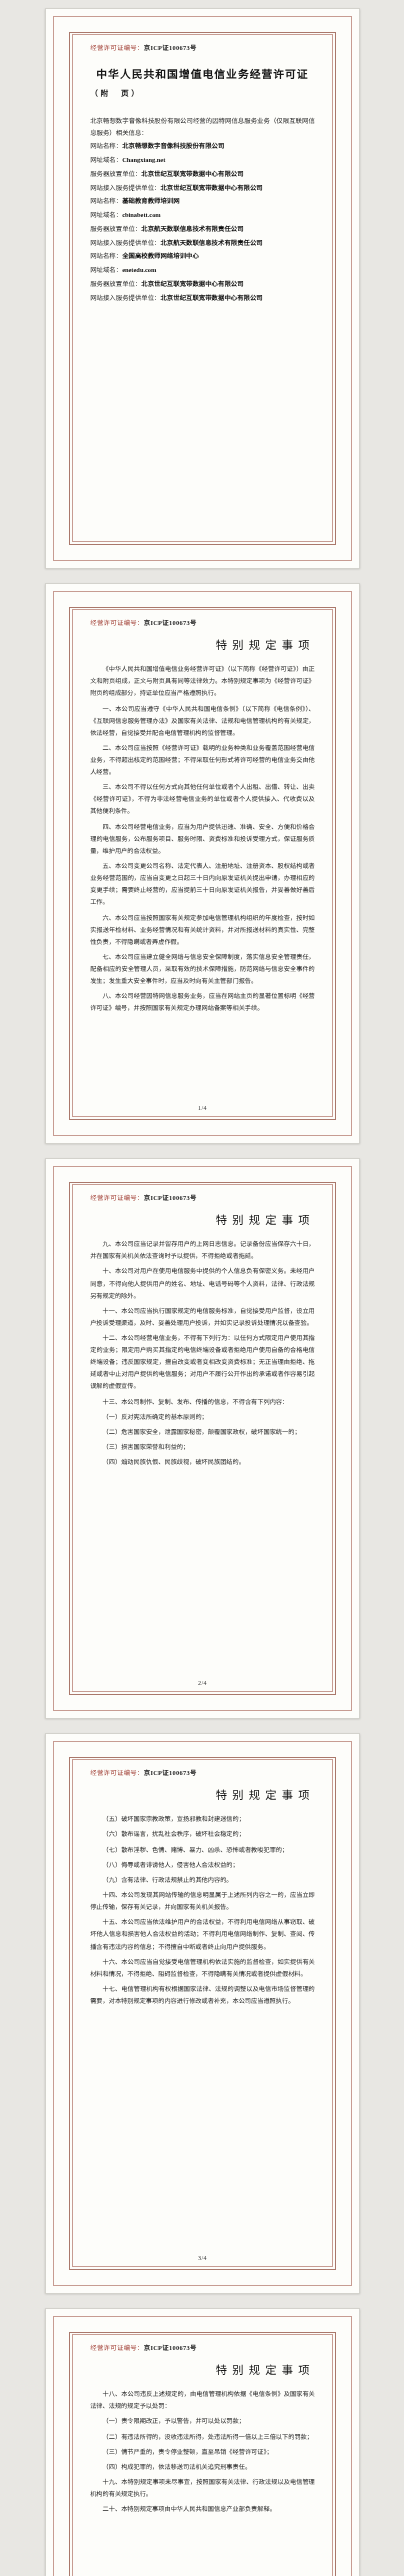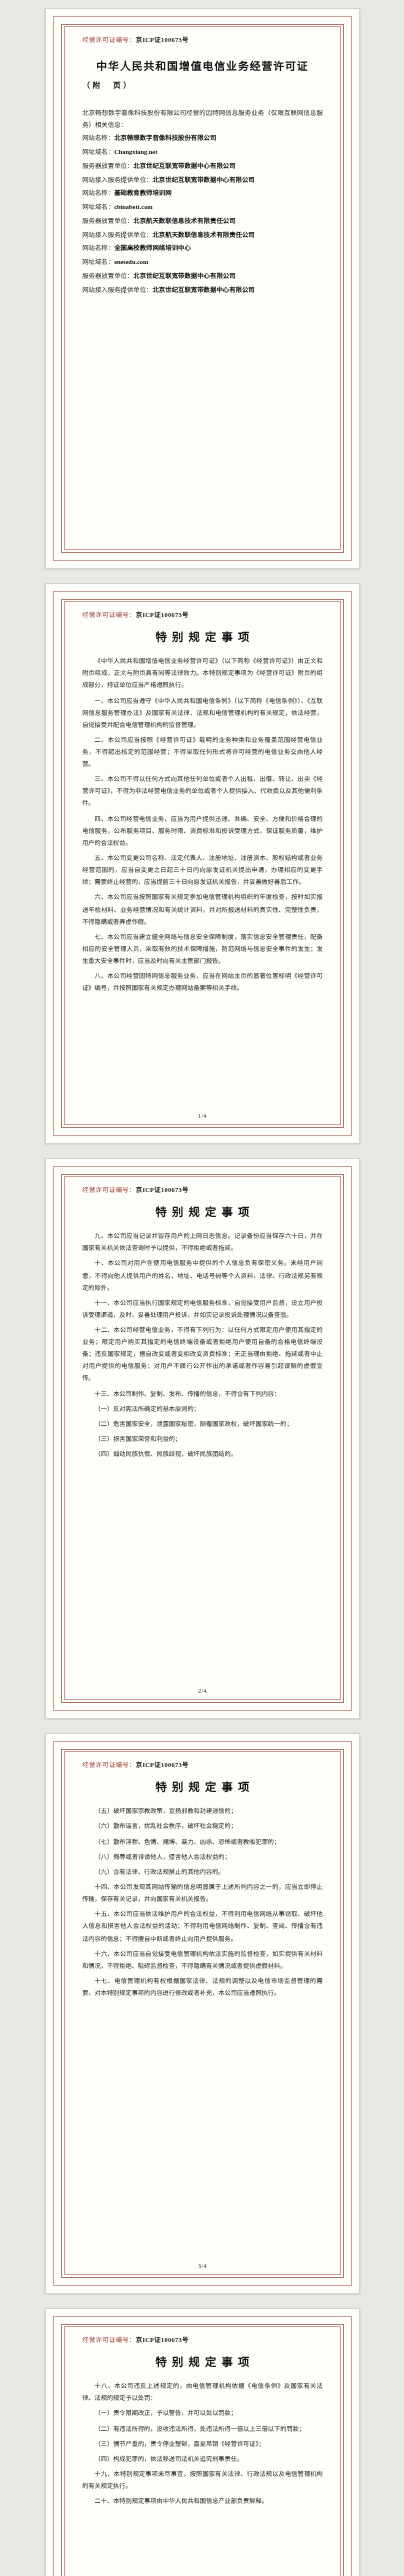--- a/index.html
+++ b/index.html
@@ -26,21 +26,21 @@
     border: 0.5px solid #d3d2cc;
     box-shadow: 0 0.5px 2.1px rgba(0,0,0,0.18);
     position: relative;
     box-sizing: border-box;
     flex: 0 0 auto;
   }
   .frame-outer {
     position: absolute;
     inset: 7.2px;
     border: 0.5px solid #c79c92;
-    padding: 7px;
+    padding: 15px;
     box-sizing: border-box;
   }
   .frame-mid {
     height: 100%;
     border: 1.5px solid #aa786b;
     padding: 1.5px;
     box-sizing: border-box;
   }
   .frame-inner {
     height: 100%;
@@ -85,23 +85,23 @@
   .field-line {
     font-size: 6.4px;
     line-height: 2.15;
     color: #2a2a2a;
     white-space: normal;
   }
   .field-line .flabel { color: #2a2a2a; }
   .field-line .fvalue { font-weight: 700; color: #101010; }
   .prov-title {
     margin: 9.3px 0 11.3px 0;
-    text-align: center;
+    text-align: right;
     font-size: 11.3px;
-    font-weight: 700;
+    font-weight: 400;
     letter-spacing: 5.2px;
     color: #141414;
     text-indent: 5.2px; 
   }
   .para {
     margin: 0 0 3.1px 0;
     font-size: 6.2px;
     line-height: 1.95;
     color: #232323;
     text-align: justify;

